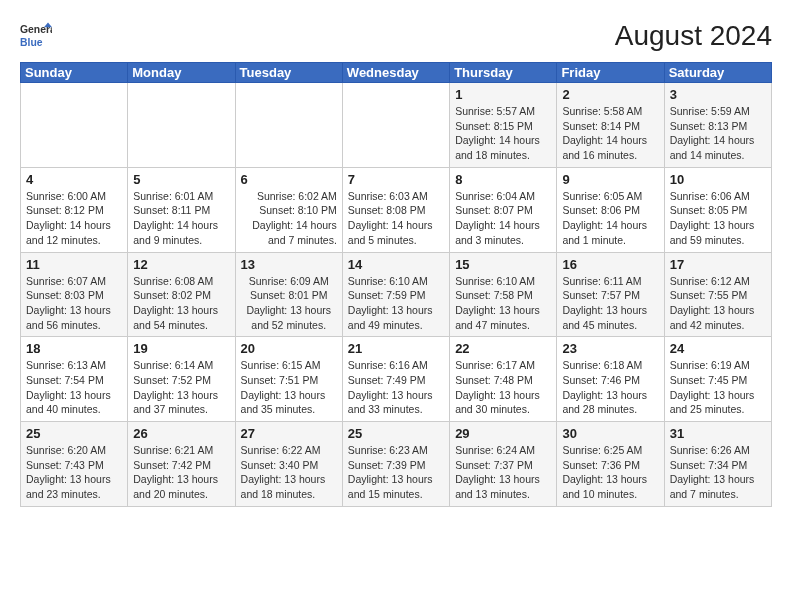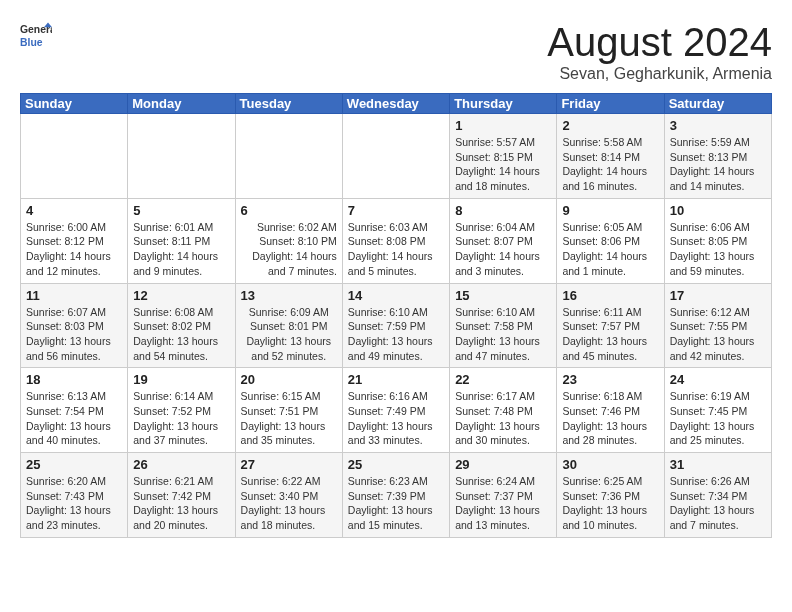--- a/index.html
+++ b/index.html
@@ -22,21 +22,21 @@
       gap: 4px;
     }
     .logo-icon {
       width: 32px;
       height: 32px;
     }
     .title-section {
       text-align: right;
     }
     .main-title {
-      font-size: 40px;
+      font-size: 28px;
       font-weight: normal;
       color: #222;
     }
     .sub-title {
       font-size: 16px;
       color: #444;
     }
     table {
       width: 100%;
       border-collapse: collapse;
@@ -84,21 +84,20 @@
 <div class="header-section">
   <div class="logo">
     <svg class="logo-icon" viewBox="0 0 40 40">
   <text x="0" y="16" font-size="13" font-weight="bold" fill="#333" font-family="Arial">General</text>
   <polygon points="30,3 40,3 35,-3" fill="#3a6bbf" transform="translate(0,6)"></polygon>
   <text x="0" y="32" font-size="13" font-weight="bold" fill="#3a6bbf" font-family="Arial">Blue</text>
 </svg>
   </div>
   <div class="title-section">
     <div class="main-title">August 2024</div>
-    <div class="sub-title">Sevan, Gegharkunik, Armenia</div>
   </div>
 </div>
 
 <table>
   <thead>
     <tr>
     <th>Sunday</th>
         <th>Monday</th>
         <th>Tuesday</th>
         <th>Wednesday</th>

